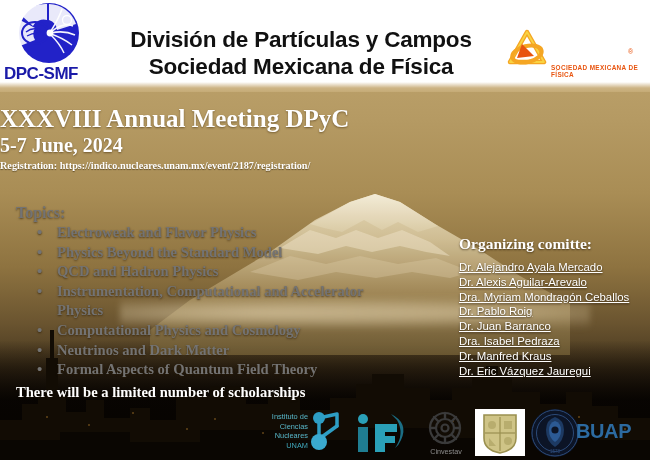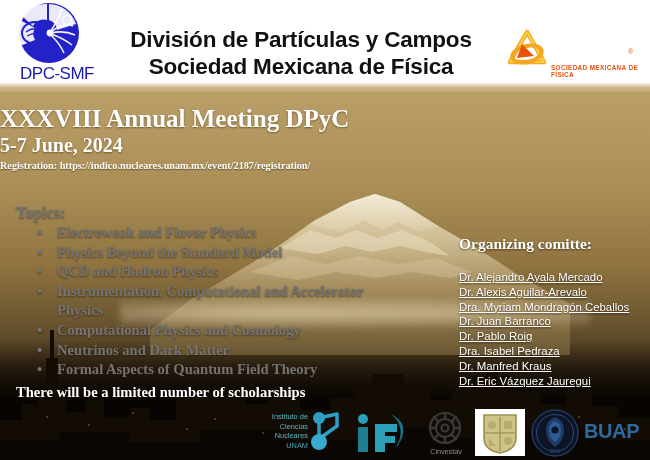--- a/index.html
+++ b/index.html
@@ -125,23 +125,23 @@
     position: absolute;
     left: 4px; top: 2px;
     width: 90px; height: 84px;
   }
   .logo-dpc .mark { position:absolute; left:9px; top:0; width:72px; height:62px; }
   .logo-dpc .mark svg { display:block; width:100%; height:100%; }
   .logo-dpc .word {
     position: absolute;
     left: 0; top: 62px;
     width: 90px;
-    text-align: right;
+    text-align: left;
     font-family: "Liberation Sans", sans-serif;
-    font-weight: normal;
+    font-weight: bold;
     font-size: 17px;
     color: #1a1aa8;
     letter-spacing: -0.5px;
   }
 
   
   .logo-smf {
     position: absolute;
     right: 6px; top: 26px;
     width: 140px; height: 50px;
@@ -266,21 +266,21 @@
     top: 234px;
     width: 188px;
     color: #ffffff;
   }
   .committee-heading {
     font-family: "Liberation Serif", serif;
     font-weight: bold;
     font-size: 15.5px;
     line-height: 19px;
     text-shadow: 0 1px 2px rgba(40,25,5,.7);
-    margin-bottom: 17px;
+    margin-bottom: 7px;
   }
   .committee ul { list-style:none; margin:0; padding:0; }
   .committee li {
     font-family: "Liberation Sans", sans-serif;
     font-size: 11.4px;
     line-height: 14.8px;
     color: #ffffff;
     text-decoration: underline;
     text-underline-offset: 1px;
     text-shadow: 0 1px 2px rgba(30,18,3,.75);
@@ -332,21 +332,21 @@
     background:#ffffff;
     display:flex; align-items:center; justify-content:center;
   }
   .udg .card svg { display:block; width:40px; height:42px; }
 
   
   .buap { left: 530px; width: 118px; }
   .buap .seal { position:absolute; left:0; top:2px; width:50px; height:50px; }
   .buap .seal svg { display:block; width:100%; height:100%; }
   .buap .word {
-    position:absolute; left:54px; top:14px;
+    position:absolute; left:46px; top:14px;
     font-family:"Liberation Sans", sans-serif;
     font-weight:bold; font-size:20px;
     color:#2c6aa0; letter-spacing:-0.4px;
   }
 </style>
 </head>
 <body>
 
 <div id="poster">
 
@@ -464,22 +464,22 @@
   </div>
 
   <div class="scholar">There will be a limited number of scholarships</div>
 
   <div class="committee">
     <div class="committee-heading">Organizing comitte:</div>
     <ul>
       <li>Dr. Alejandro Ayala Mercado</li>
       <li>Dr. Alexis Aguilar-Arevalo</li>
       <li>Dra. Myriam Mondragón Ceballos</li>
+      <li>Dr. Pablo Roig</li>
       <li>Dr. Juan Barranco</li>
-      <li>Dr. Pablo Roig</li>
       <li>Dra. Isabel Pedraza</li>
       <li>Dr. Manfred Kraus</li>
       <li>Dr. Eric Vázquez Jauregui</li>
     </ul>
   </div>
 
   <div class="logobar">
 
     <div class="slot icn">
       <div class="txt">

